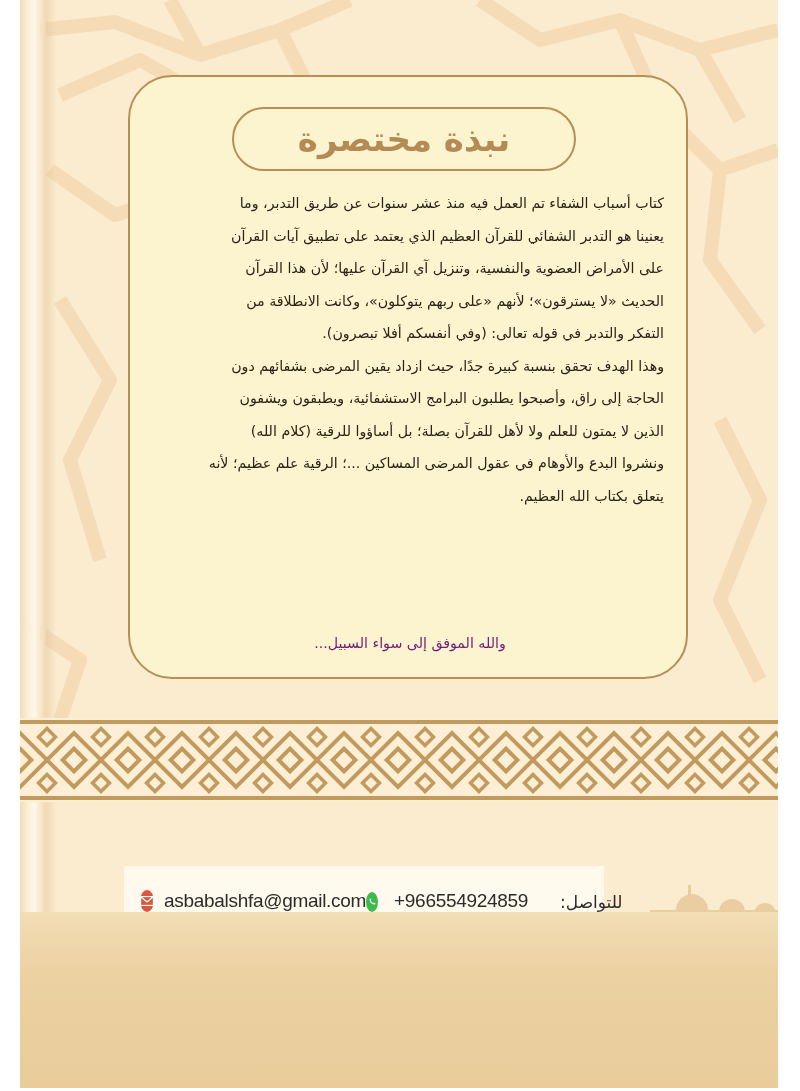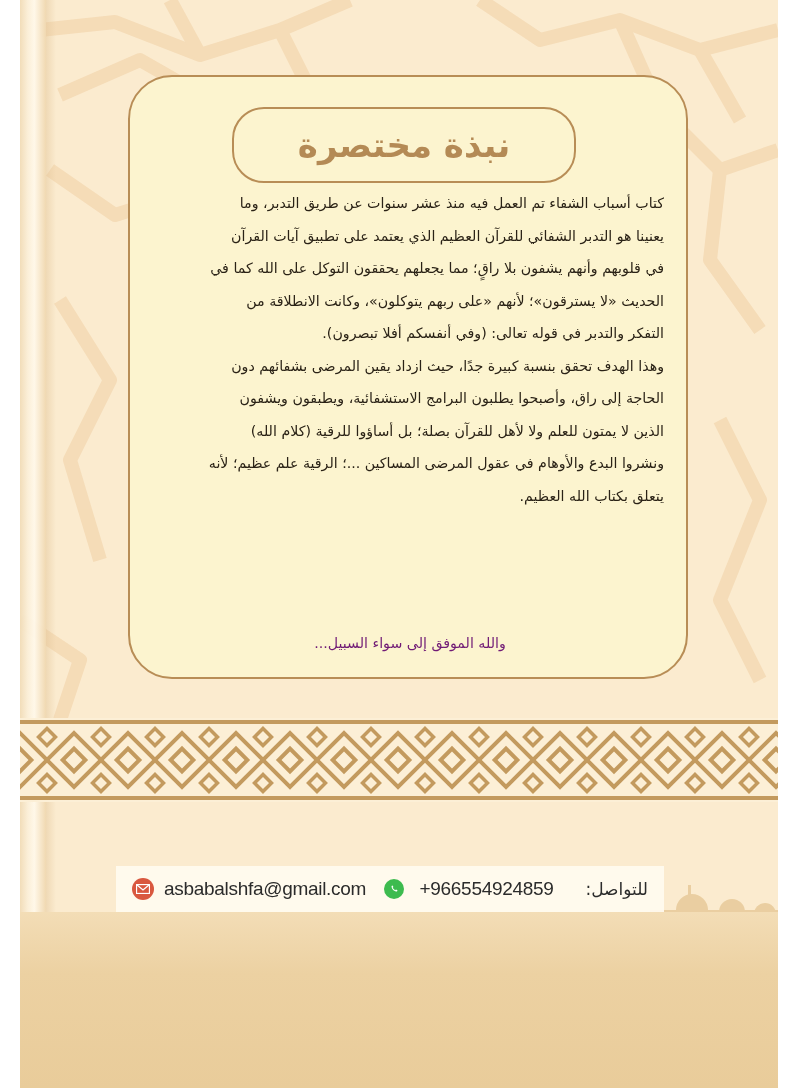--- a/index.html
+++ b/index.html
@@ -24,21 +24,21 @@
       background: linear-gradient(90deg, rgba(225,195,150,0.45), rgba(255,255,255,0));
     }
     .panel {
       position: absolute; left: 108px; top: 75px; width: 560px; height: 604px;
       background: #fcf4cf;
       border: 2.5px solid #b88d56;
       border-radius: 44px;
       box-sizing: border-box;
     }
     .title-pill {
-      position: absolute; left: 102px; top: 30px; width: 344px; height: 76px;
+      position: absolute; left: 102px; top: 30px; width: 344px; height: 64px;
       border: 2px solid #b88d56; border-radius: 32px; box-sizing: border-box;
       display: flex; align-items: center; justify-content: center;
     }
     .title-text {
       font-family: "DejaVu Sans", sans-serif; font-weight: bold;
       font-size: 34px; color: #b48a55; direction: rtl;
     }
     .body-text {
       position: absolute; left: 26px; top: 110px; width: 508px;
       direction: rtl; text-align: justify; text-align-last: right;
@@ -47,23 +47,23 @@
     }
     .body-text .line { display: block; white-space: nowrap; overflow: hidden; text-align: left; }
     .closing {
       position: absolute; left: 0; top: 558px; width: 560px; text-align: center;
       direction: rtl; font-size: 14.2px; color: #701a75;
     }
     .band {
       position: absolute; left: 0; top: 718px; width: 758px; height: 84px;
     }
     .contact {
-      position: absolute; left: 96px; top: 866px; width: 548px; height: 46px;
+      position: absolute; left: 104px; top: 866px; width: 480px; height: 46px;
       background: rgba(255, 251, 240, 0.92);
-      display: flex; align-items: center;
+      display: flex; align-items: flex-end;
       font-family: "Liberation Sans", sans-serif; font-size: 19px; color: #2b2b2b;
     }
     .contact .email-icon {
       width: 22px; height: 22px; border-radius: 50%; background: #d9583f;
       margin-left: 16px; display: flex; align-items: center; justify-content: center;
     }
     .contact .wa-icon {
       width: 20px; height: 20px; border-radius: 50%; background: #3dbb4f;
       display: flex; align-items: center; justify-content: center;
     }
@@ -101,21 +101,21 @@
   <div class="spine2"></div>
 
   <div class="panel">
     <div class="title-pill">
       <span class="title-text">نبذة مختصرة</span>
     </div>
 
     <div class="body-text">
       <span class="line">كتاب أسباب الشفاء تم العمل فيه منذ عشر سنوات عن طريق التدبر، وما</span>
       <span class="line">يعنينا هو التدبر الشفائي للقرآن العظيم الذي يعتمد على تطبيق آيات القرآن</span>
-      <span class="line">في قلوبهم وأنهم يشفون بلا راقٍ؛ مما يجعلهم يحققون التوكل على الله كما في</span>
+      <span class="line">على الأمراض العضوية والنفسية، وتنزيل آي القرآن عليها؛ لأن هذا القرآن</span>
       <span class="line">الحديث «لا يسترقون»؛ لأنهم «على ربهم يتوكلون»، وكانت الانطلاقة من</span>
       <span class="line">التفكر والتدبر في قوله تعالى: (وفي أنفسكم أفلا تبصرون).</span>
       <span class="line">وهذا الهدف تحقق بنسبة كبيرة جدًا، حيث ازداد يقين المرضى بشفائهم دون</span>
       <span class="line">الحاجة إلى راق، وأصبحوا يطلبون البرامج الاستشفائية، ويطبقون ويشفون</span>
       <span class="line">الذين لا يمتون للعلم ولا لأهل للقرآن بصلة؛ بل أساؤوا للرقية (كلام الله)</span>
       <span class="line">ونشروا البدع والأوهام في عقول المرضى المساكين ...؛ الرقية علم عظيم؛ لأنه</span>
       <span class="line">يتعلق بكتاب الله العظيم.</span>
     </div>
 
     <div class="closing">والله الموفق إلى سواء السبيل...</div>

